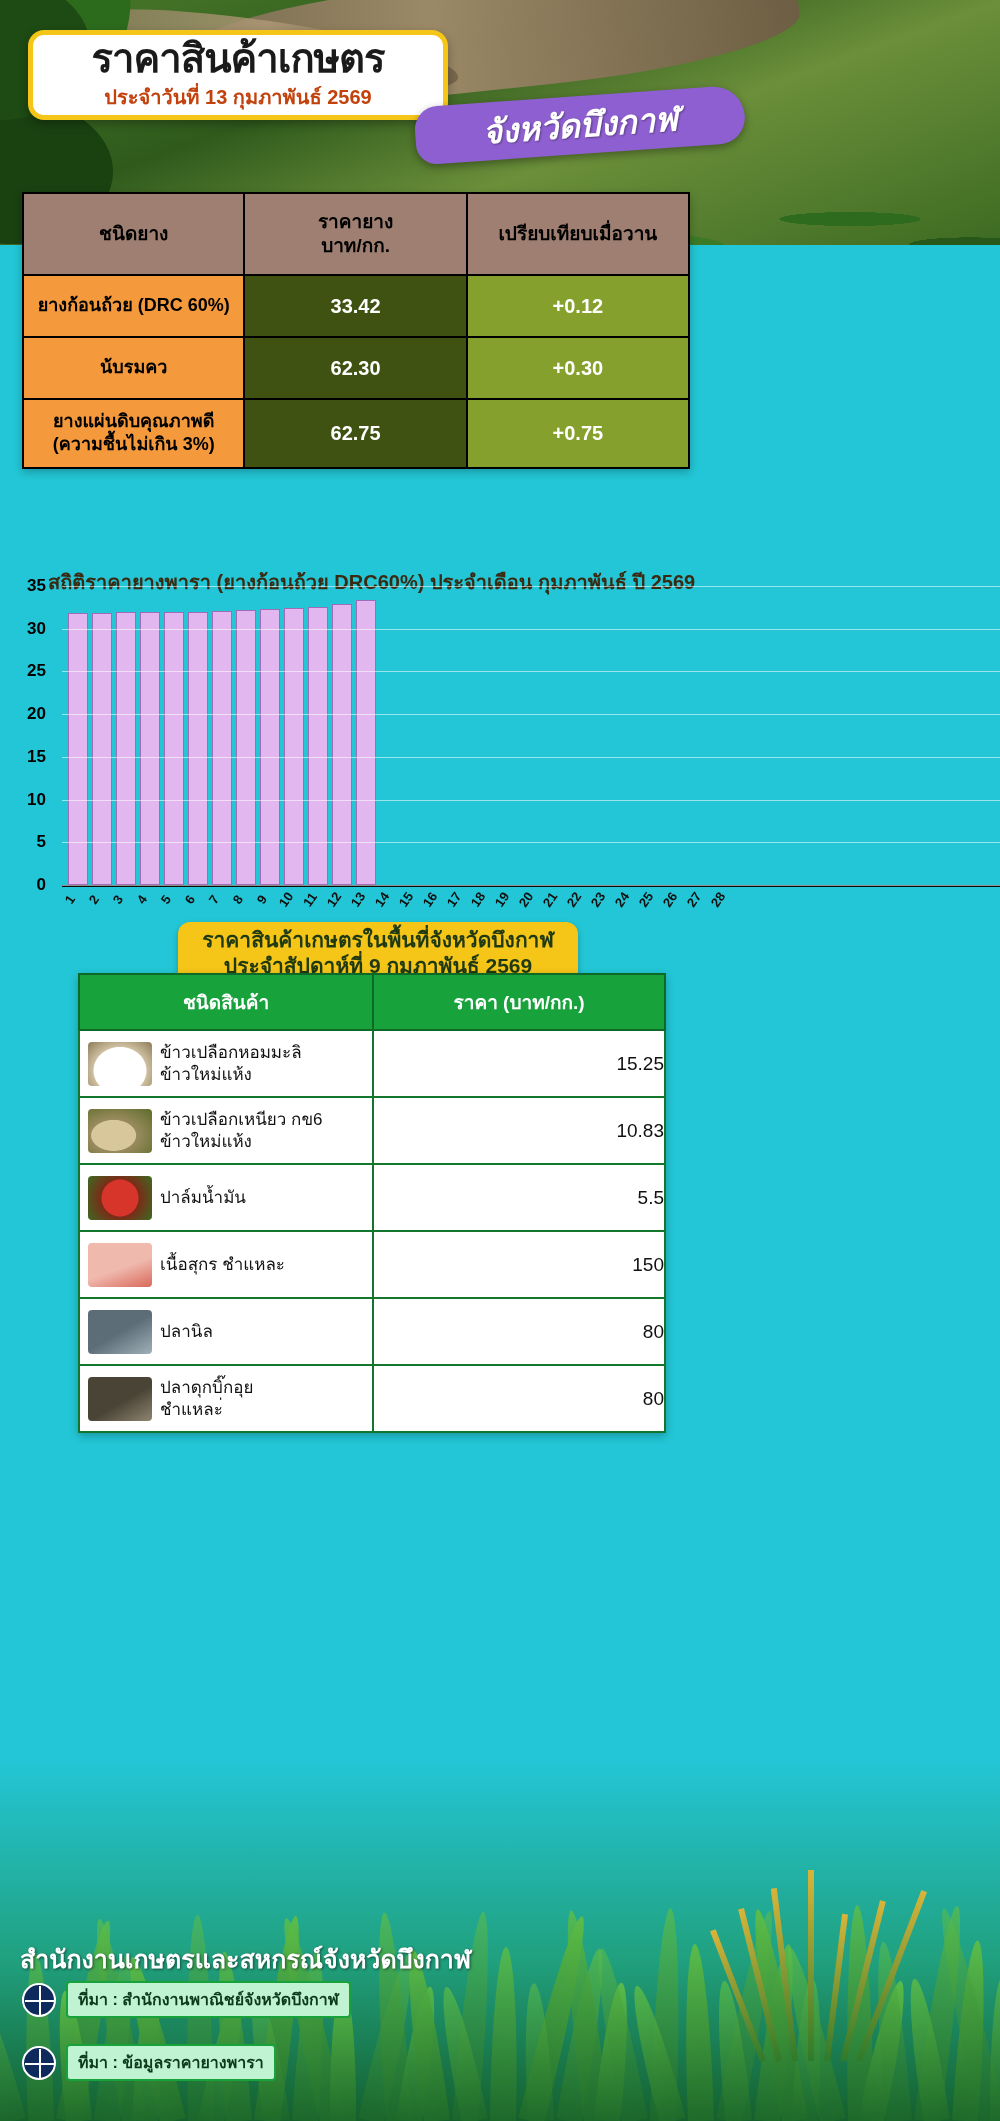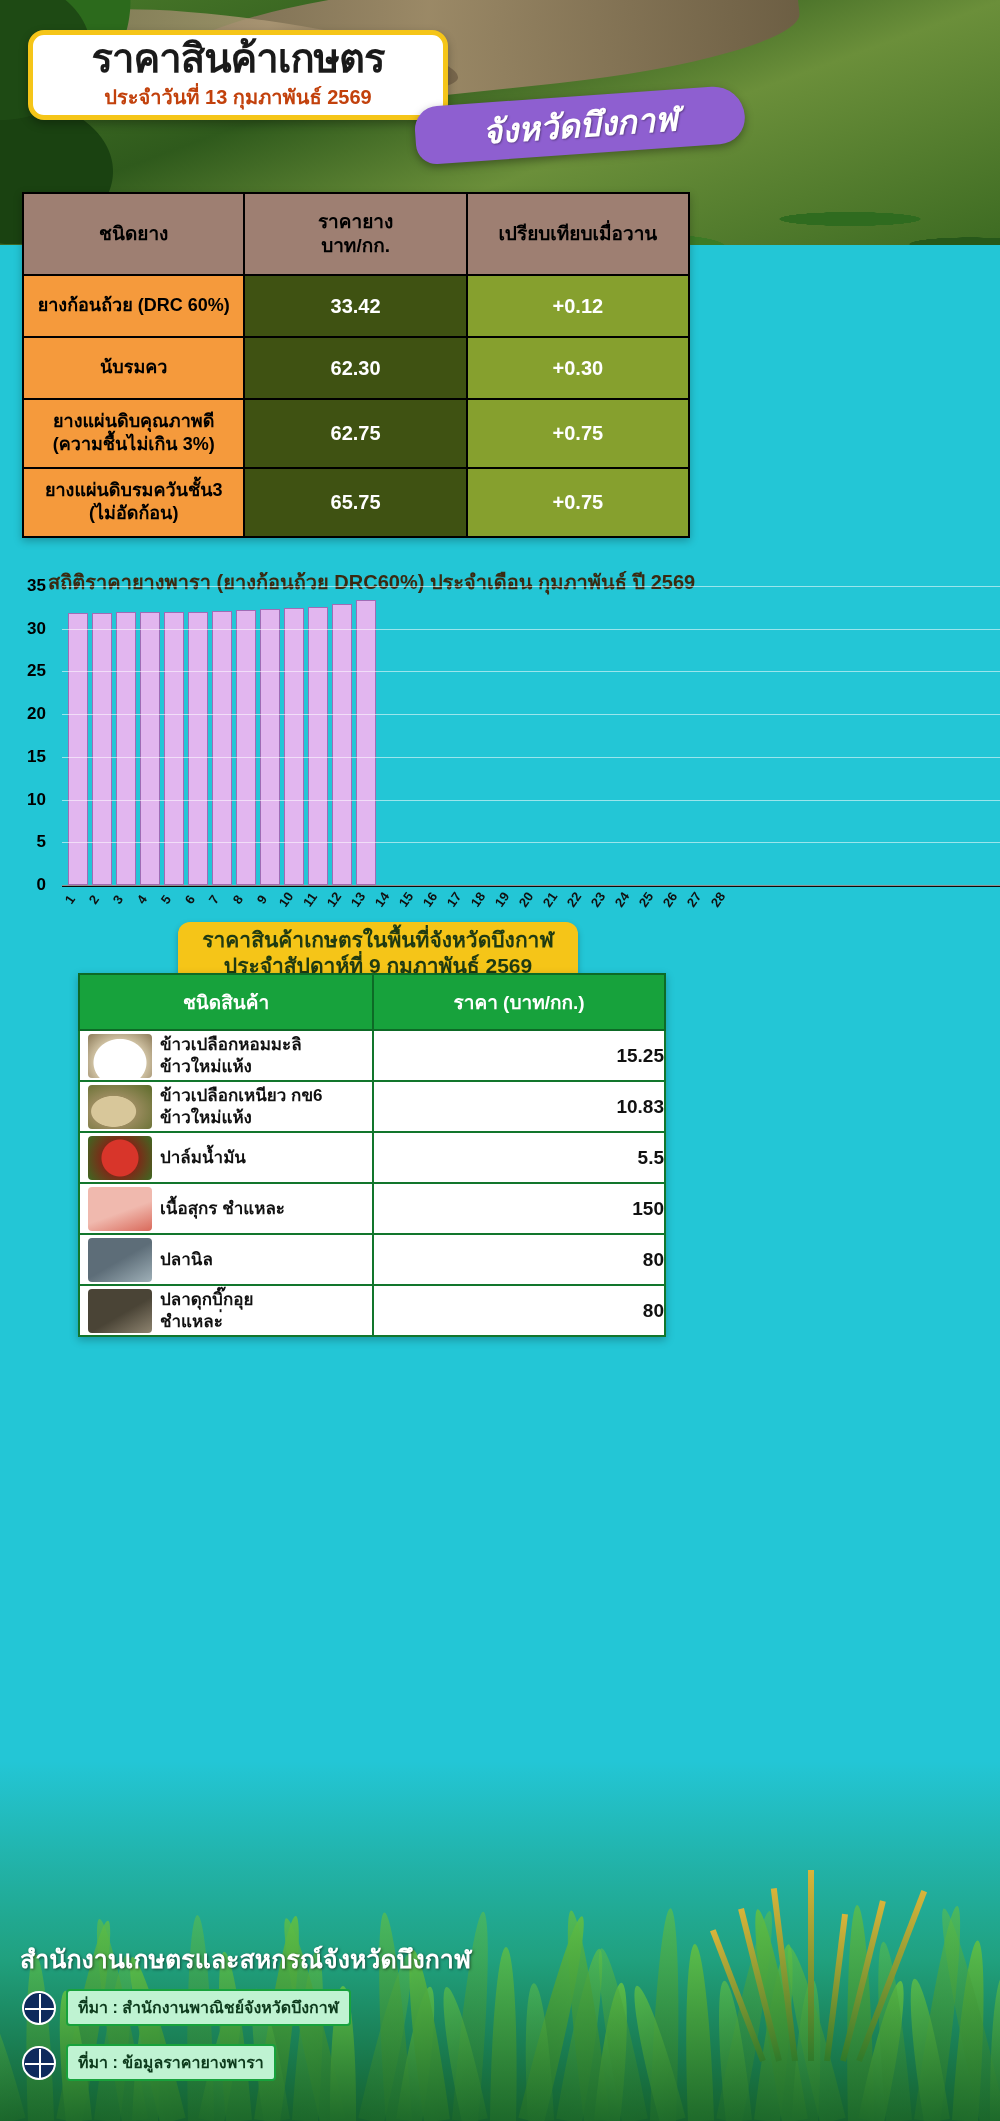--- a/index.html
+++ b/index.html
@@ -177,22 +177,22 @@
     background: #17a23c;
     color: #fff;
     font-size: 19px; font-weight: bold;
     border: 2px solid #0d6a26;
     padding: 12px 20px;
     height: 48px;
   }
   .goods-table td {
     border: 2px solid #12762c;
     background: #fff;
-    height: 51px;
-    font-size: 17px; font-weight: bold; color: #111;
+    height: 67px;
+    font-size: 17px; font-weight: normal; color: #111;
   }
   .goods-table td.c-item { width: 295px; padding-left: 8px; }
   .goods-table td.c-val { width: 293px; text-align: right; font-size: 19px; }
   .item-cell { display: flex; align-items: center; gap: 8px; }
   .thumb {
     width: 64px; height: 44px; border-radius: 4px; flex: 0 0 auto;
     background-size: cover;
   }
   .t-rice   { background: radial-gradient(ellipse at 50% 65%, #ffffff 0 26px, #cdbfa0 27px, #8b7a58 100%); }
   .t-sticky { background: radial-gradient(ellipse at 40% 60%, #d8c79a 0 22px, #9a8b5e 23px, #5c6b2a 100%); }
@@ -225,21 +225,21 @@
   }
   .footer-title {
     position: absolute; bottom: 142px; left: 20px;
     font-size: 25px; font-weight: bold; color: #ffffff;
     text-shadow: 1px 1px 3px rgba(0,0,0,.55);
   }
   .src-row {
     position: absolute; left: 22px;
     display: flex; align-items: center; gap: 10px;
   }
-  .src-row.r1 { bottom: 95px; }
+  .src-row.r1 { bottom: 103px; }
   .src-row.r2 { bottom: 40px; }
   .globe {
     width: 34px; height: 34px; border-radius: 50%;
     background: #0e2a5c;
     border: 2px solid #ffffff;
     position: relative;
   }
   .globe::before {
     content: ""; position: absolute; left: 15px; top: 1px; width: 2px; height: 30px; background: #fff;
   }
@@ -298,28 +298,20 @@
       </td>
       <td class="c-price">62.30</td>
       <td class="c-diff">+0.30</td>
     </tr>
     <tr>
       <td class="c-name">
         <div>ยางแผ่นดิบคุณภาพดี</div>
         <div>(ความชื้นไม่เกิน 3%)</div>
       </td>
       <td class="c-price">62.75</td>
-      <td class="c-diff">+0.75</td>
-    </tr>
-    <tr>
-      <td class="c-name">
-        <div>ยางแผ่นดิบรมควันชั้น3</div>
-        <div>(ไม่อัดก้อน)</div>
-      </td>
-      <td class="c-price">65.75</td>
       <td class="c-diff">+0.75</td>
     </tr>
   </tbody>
 </table>
 
 <div class="chart-title">สถิติราคายางพารา (ยางก้อนถ้วย DRC60%) ประจำเดือน กุมภาพันธ์ ปี 2569</div>
 <div class="chart-area">
   <div class="y-axis" id="yaxis">
       <div class="y-tick" style="top: 299px;">0</div>
       <div class="y-tick" style="top: 256.286px;">5</div>

